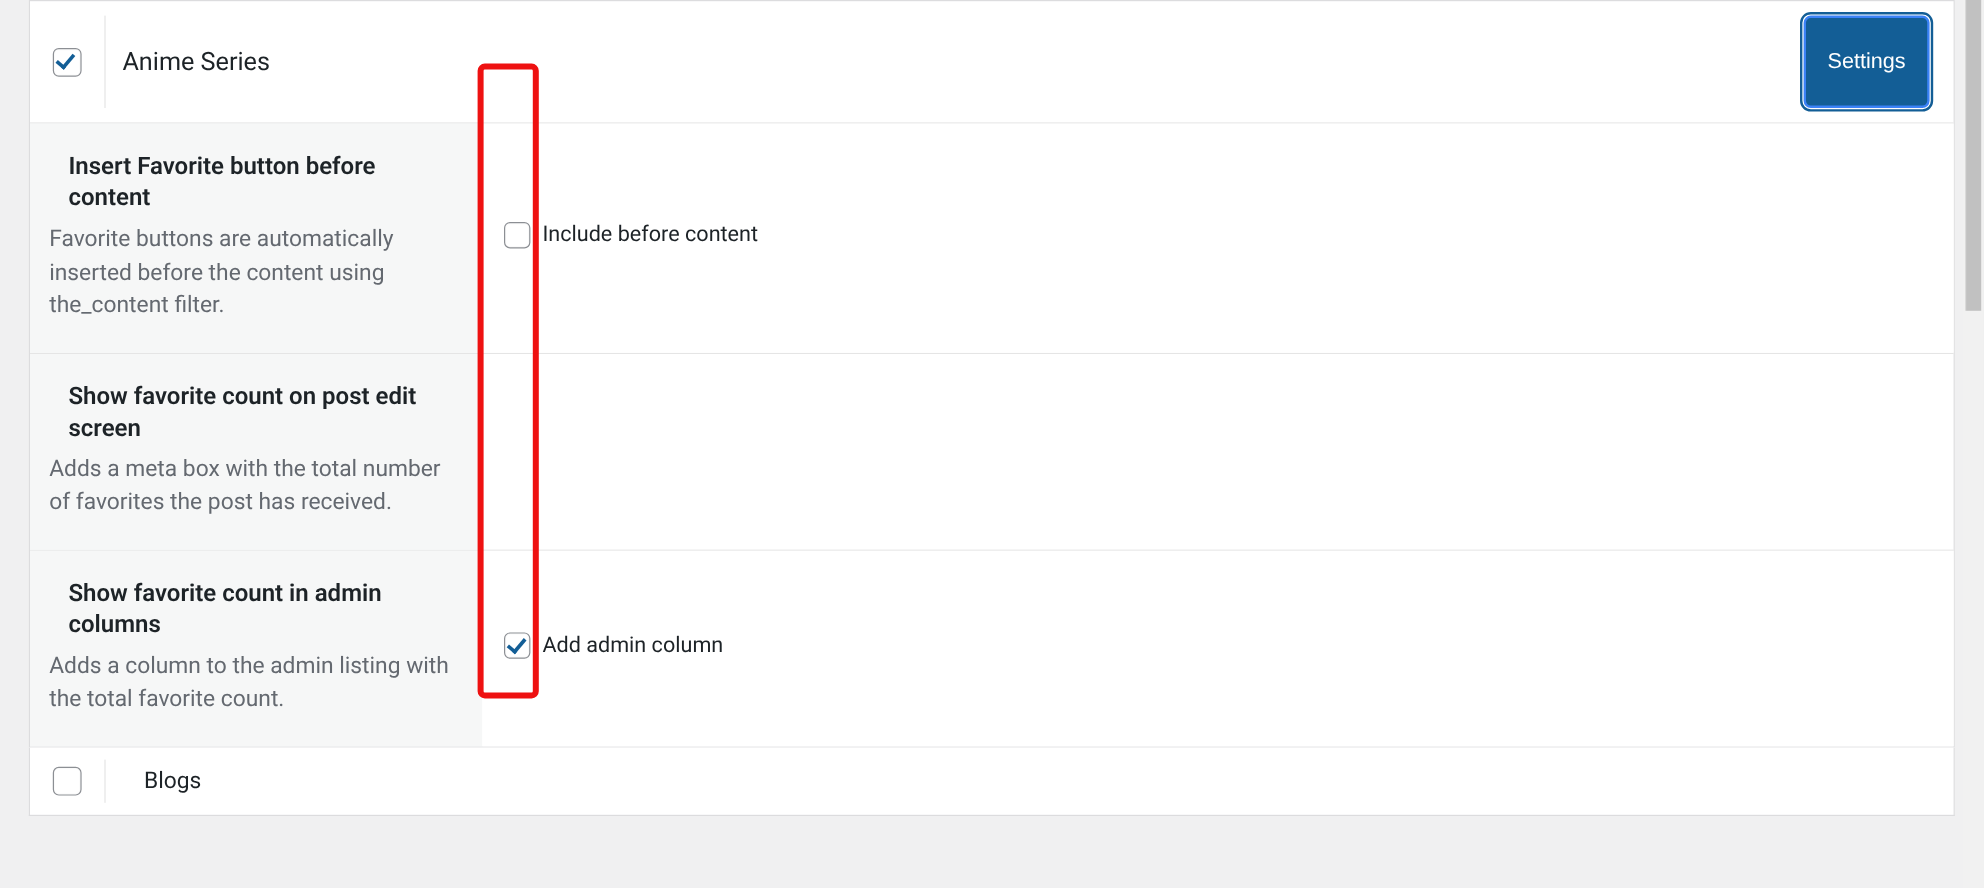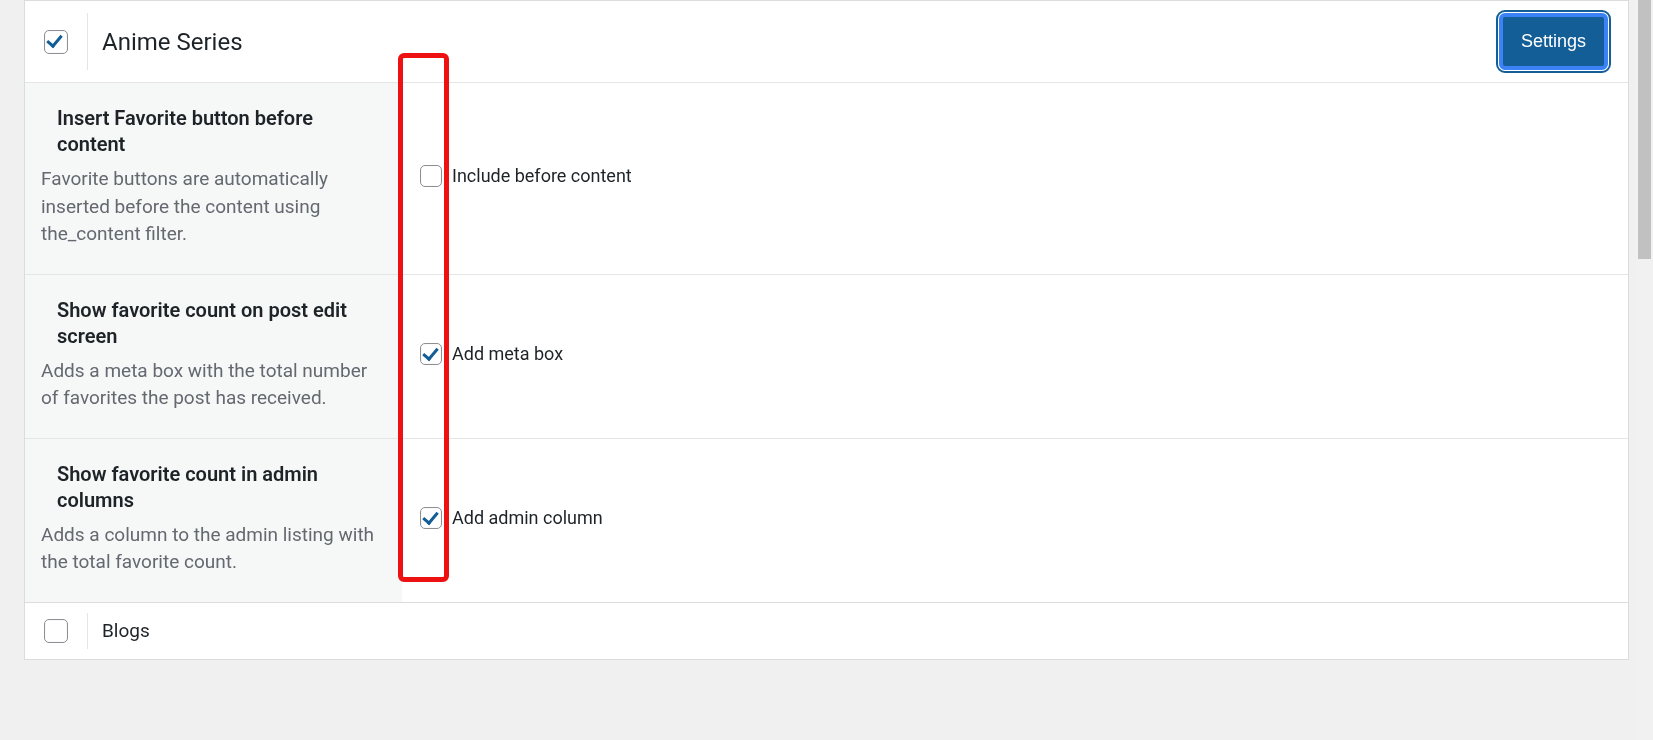--- a/index.html
+++ b/index.html
@@ -27,31 +27,31 @@
     width: 63px;
     display: flex;
     align-items: center;
     justify-content: center;
     align-self: stretch;
     border-right: 1px solid #e5e5e5;
   }
   .header-title {
     flex: 1;
     padding-left: 14px;
-    font-size: 24px;
+    font-size: 21px;
     color: #1d2327;
   }
   .settings-btn {
     background: #135e96;
     color: #fff;
-    border: 4px solid #3b82f6;
+    border: 2px solid #3b82f6;
     outline: 2px solid #135e96;
     outline-offset: 1px;
     border-radius: 6px;
-    padding: 14px 18px;
+    padding: 26px 18px;
     font-size: 18px;
     cursor: pointer;
   }
   .setting-row {
     display: flex;
     border-bottom: 1px solid #e5e5e5;
   }
   .setting-row:last-child { border-bottom: none; }
   .setting-label-cell {
     width: 377px;
@@ -109,20 +109,21 @@
     margin-left: 10px;
     font-size: 18px;
     color: #1d2327;
     line-height: 22px;
   }
   .post-type-row {
     display: flex;
     align-items: center;
     min-height: 56px;
     padding: 10px 0;
+    gap: 18px;
   }
   .pt-toggle-cell {
     width: 63px;
     display: flex;
     align-items: center;
     justify-content: center;
     align-self: stretch;
     border-right: 1px solid #e5e5e5;
   }
   .pt-title {
@@ -176,24 +177,20 @@
         <div class="setting-value-cell">
           <input type="checkbox" class="cb" style="">
           <span class="cb-label">Include before content</span>
         </div>
       </div>
       <div class="setting-row">
         <div class="setting-label-cell">
           <div class="setting-title">Show favorite count on post edit screen</div>
           <div class="setting-desc">Adds a meta box with the total number of favorites the post has received.</div>
         </div>
-        <div class="setting-value-cell">
-          <input type="checkbox" class="cb" checked="" style="">
-          <span class="cb-label">Add meta box</span>
-        </div>
       </div>
       <div class="setting-row">
         <div class="setting-label-cell">
           <div class="setting-title">Show favorite count in admin columns</div>
           <div class="setting-desc">Adds a column to the admin listing with the total favorite count.</div>
         </div>
         <div class="setting-value-cell">
           <input type="checkbox" class="cb" checked="" style="">
           <span class="cb-label">Add admin column</span>
         </div>

